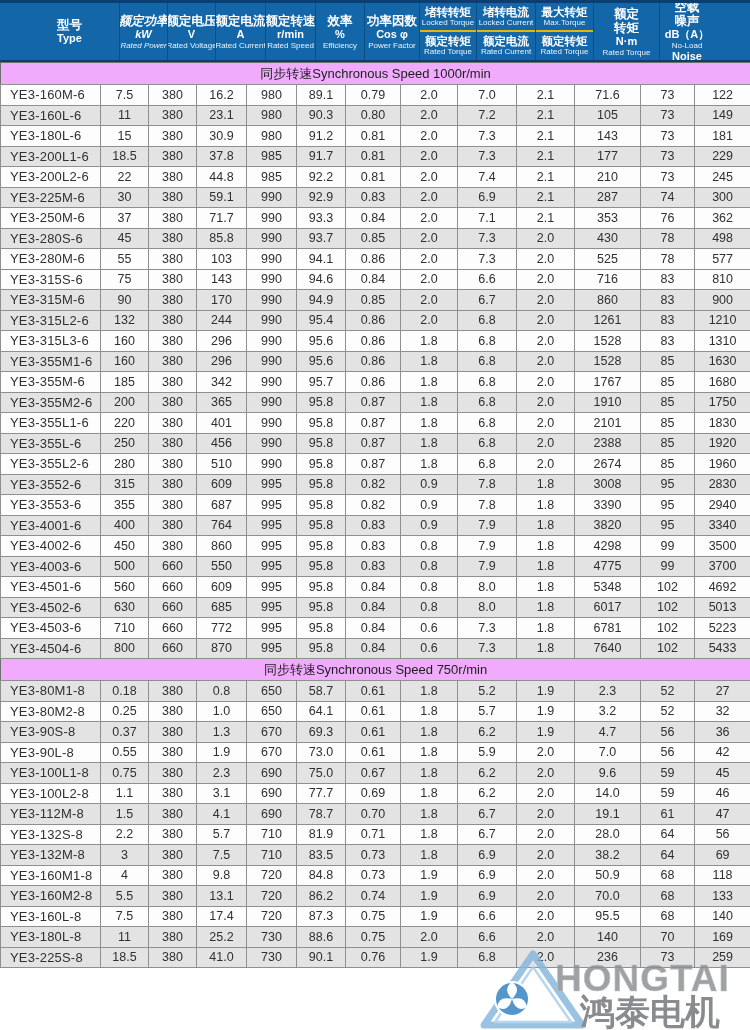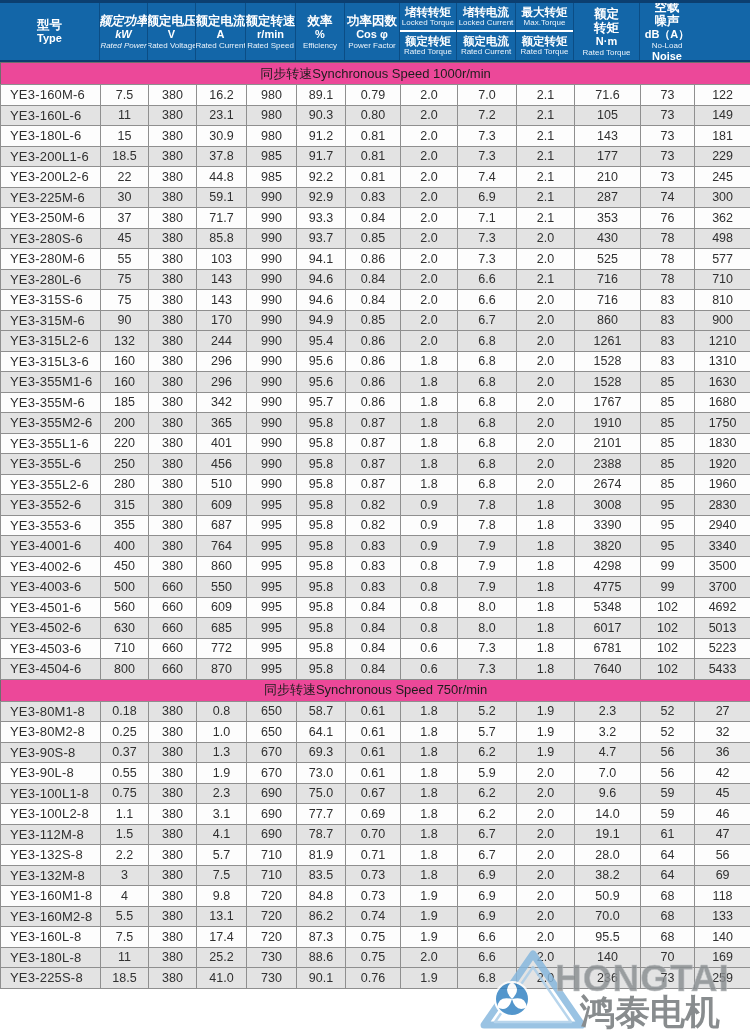--- a/index.html
+++ b/index.html
@@ -20,47 +20,47 @@
   }
   .col:last-child { border-right:none; }
   .h-zh  { font-size:12.5px; font-weight:bold; line-height:14px; white-space:nowrap; }
   .h-unit{ font-size:11px;   font-weight:bold; line-height:13px; white-space:nowrap; }
   .h-en  { font-size:8px;    line-height:9px;  white-space:nowrap; color:#eaf3fb; }
   .col.split { justify-content:space-between; padding:0; }
   .subcell {
     width:100%; height:50%; display:flex; flex-direction:column;
     align-items:center; justify-content:center;
   }
-  .subcell.top { border-bottom:2px solid #ffffff; }
+  .subcell.top { border-bottom:2px solid #eab308; }
   .subcell .h-zh { font-size:11.5px; line-height:12px; }
   
   table { width:750px; border-collapse:collapse; table-layout:fixed; }
   td {
     border:1px solid #8f8f8f; border-top-color:#6e6e6e;
     font-size:12.5px; color:#303030; text-align:center;
     padding:0; white-space:nowrap; overflow:hidden; height:20.5px;
   }
   tr.section-row td {
-    background:#ec4899; font-size:13px; color:#1d1d1d; height:22px;
+    background:#f0abfc; font-size:13px; color:#1d1d1d; height:22px;
     border-left-color:#6e6e6e; border-right-color:#6e6e6e;
   }
   td.model { text-align:left; padding-left:9px; font-size:13px; letter-spacing:.2px; }
   tr.alt td { background:#e3e3e3; }
   tr.plain td { background:#fdfdfd; }
   
   .watermark { position:absolute; left:476px; top:943px; width:274px; height:87px;
                opacity:.82; pointer-events:none; }
 </style>
 </head>
 <body>
 
 <div class="page">
 
   <div class="thead">
-      <div class="col" style="width: 100px;">
+      <div class="col" style="width: 100px; margin-left: 20px;">
         <div class="h-zh">型号</div>
         <div class="h-unit">Type</div>
       </div>
       <div class="col" style="width: 48px; font-style: italic;">
         <div class="h-zh">额定功率</div>
         <div class="h-unit">kW</div>
         <div class="h-en">Rated Power</div>
       </div>
       <div class="col" style="width: 48px;">
         <div class="h-zh">额定电压</div>
@@ -280,35 +280,20 @@
           <td>990</td>
           <td>94.1</td>
           <td>0.86</td>
           <td>2.0</td>
           <td>7.3</td>
           <td>2.0</td>
           <td>525</td>
           <td>78</td>
           <td>577</td>
         </tr>
-        <tr class="alt">
-          <td class="model">YE3-280L-6</td>
-          <td>75</td>
-          <td>380</td>
-          <td>143</td>
-          <td>990</td>
-          <td>94.6</td>
-          <td>0.84</td>
-          <td>2.0</td>
-          <td>6.6</td>
-          <td>2.1</td>
-          <td>716</td>
-          <td>78</td>
-          <td>710</td>
-        </tr>
         <tr class="plain">
           <td class="model">YE3-315S-6</td>
           <td>75</td>
           <td>380</td>
           <td>143</td>
           <td>990</td>
           <td>94.6</td>
           <td>0.84</td>
           <td>2.0</td>
           <td>6.6</td>

